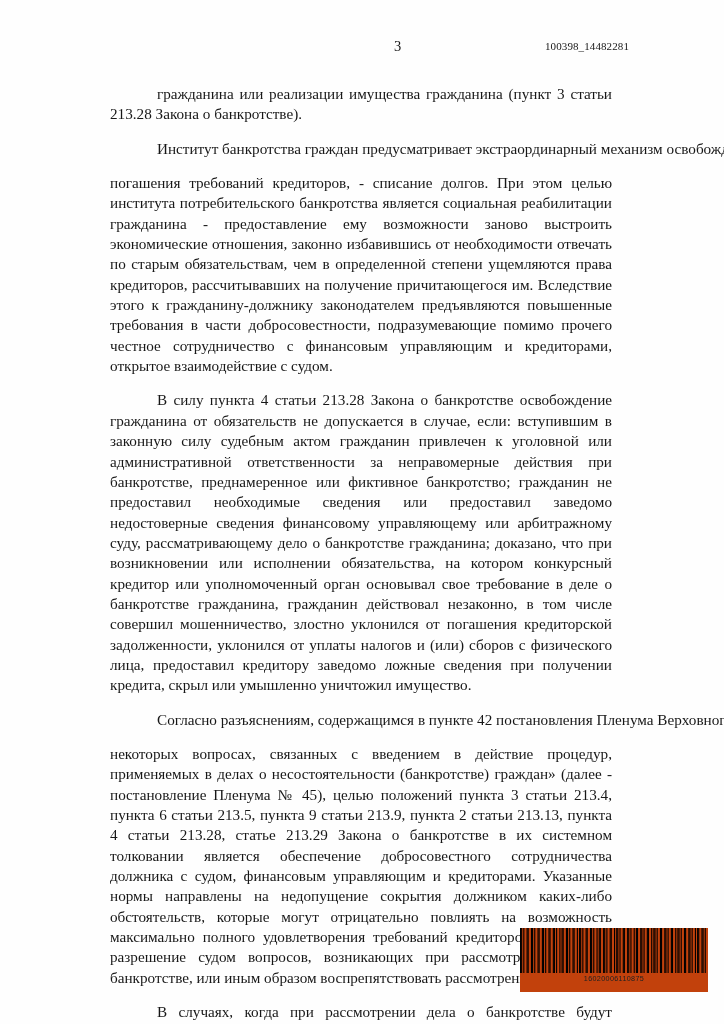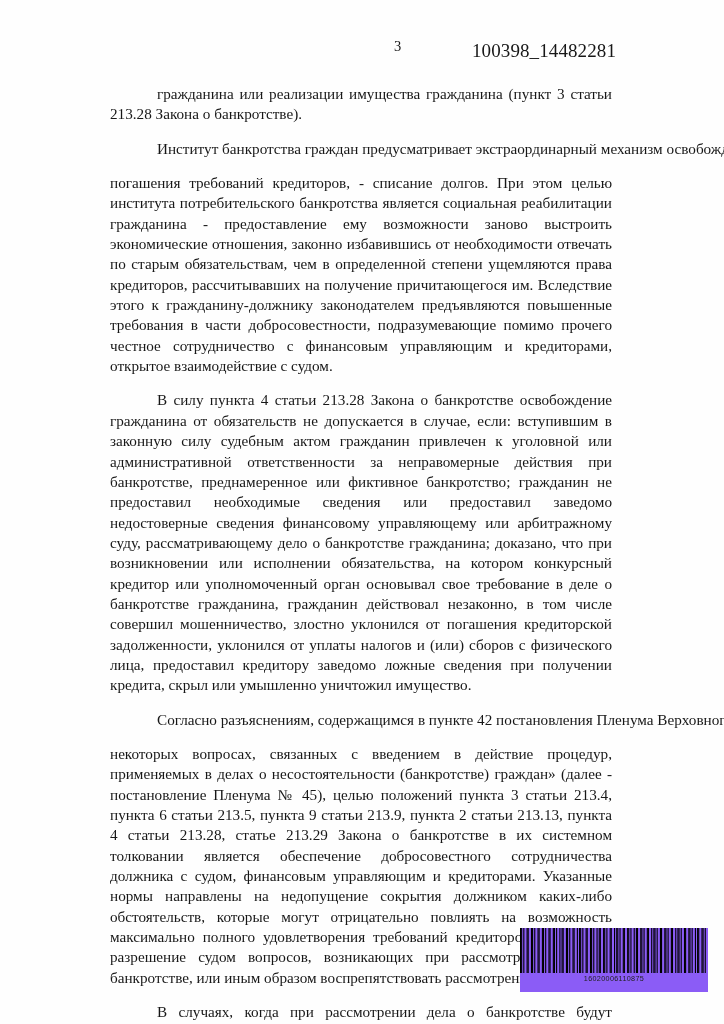--- a/index.html
+++ b/index.html
@@ -27,23 +27,23 @@
     font-size: 14.5px;
   }
   .doc-header .page-no {
     position: absolute;
     left: 298px;
     top: 0;
     letter-spacing: 0.2px;
   }
   .doc-header .doc-id {
     position: absolute;
-    right: 14px;
+    right: 1px;
     top: 2px;
-    font-size: 19px;
+    font-size: 11px;
     letter-spacing: 0.1px;
   }
 
   
   .body-text {
     position: absolute;
     left: 96px;
     top: 70px;
     width: 530px;
     font-size: 15.2px;
@@ -73,21 +73,21 @@
     white-space: pre;
   }
 
   
   .barcode-block {
     position: absolute;
     left: 520px;
     top: 928px;
     width: 188px;
     height: 64px;
-    background: #8b5cf6;
+    background: #c2410c;
     text-align: center;
   }
   .barcode-bars {
     height: 45px;
     width: 100%;
     display: block;
   }
   .barcode-number {
     margin-top: 1px;
     font-family: "Liberation Sans", "DejaVu Sans", sans-serif;

